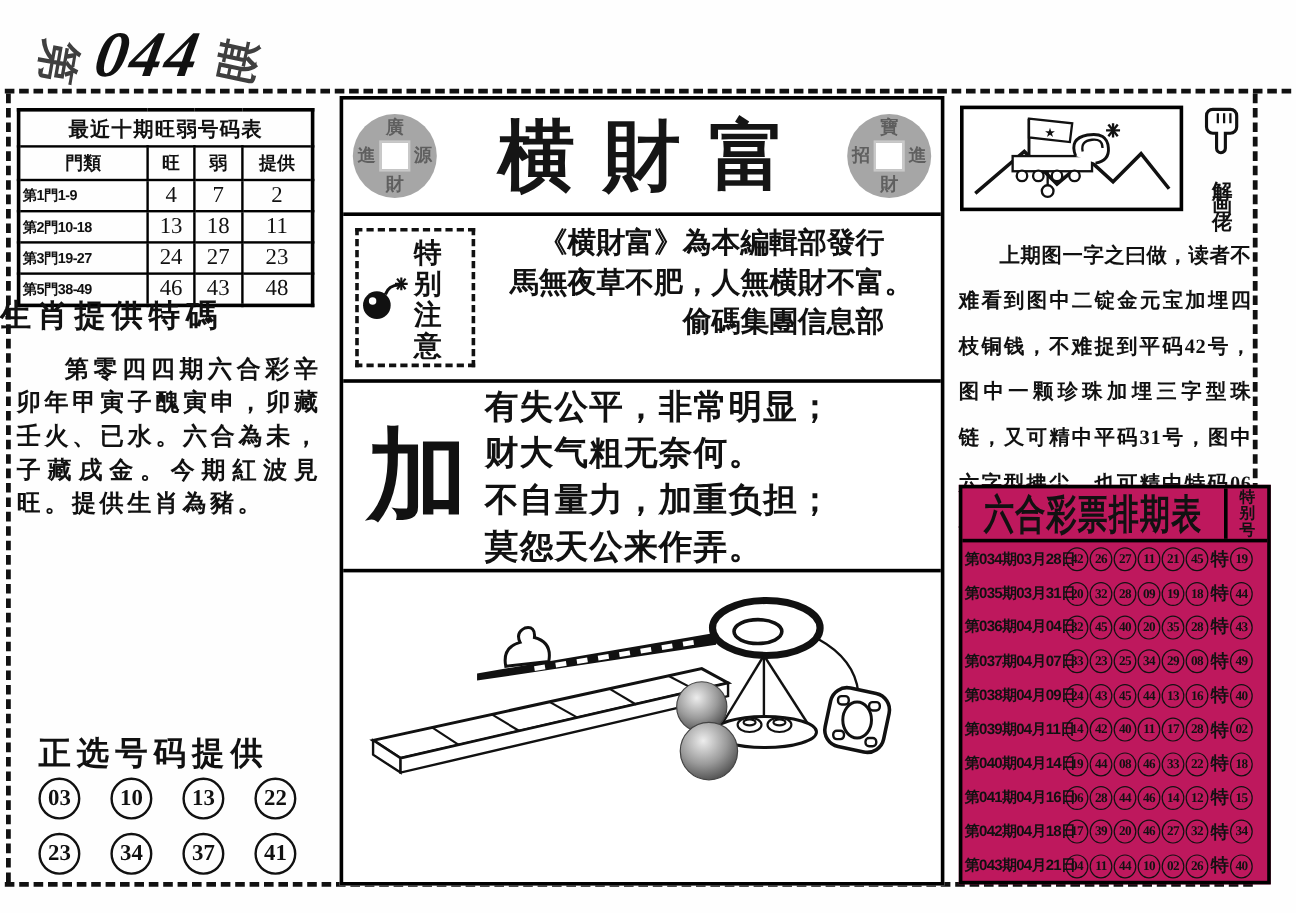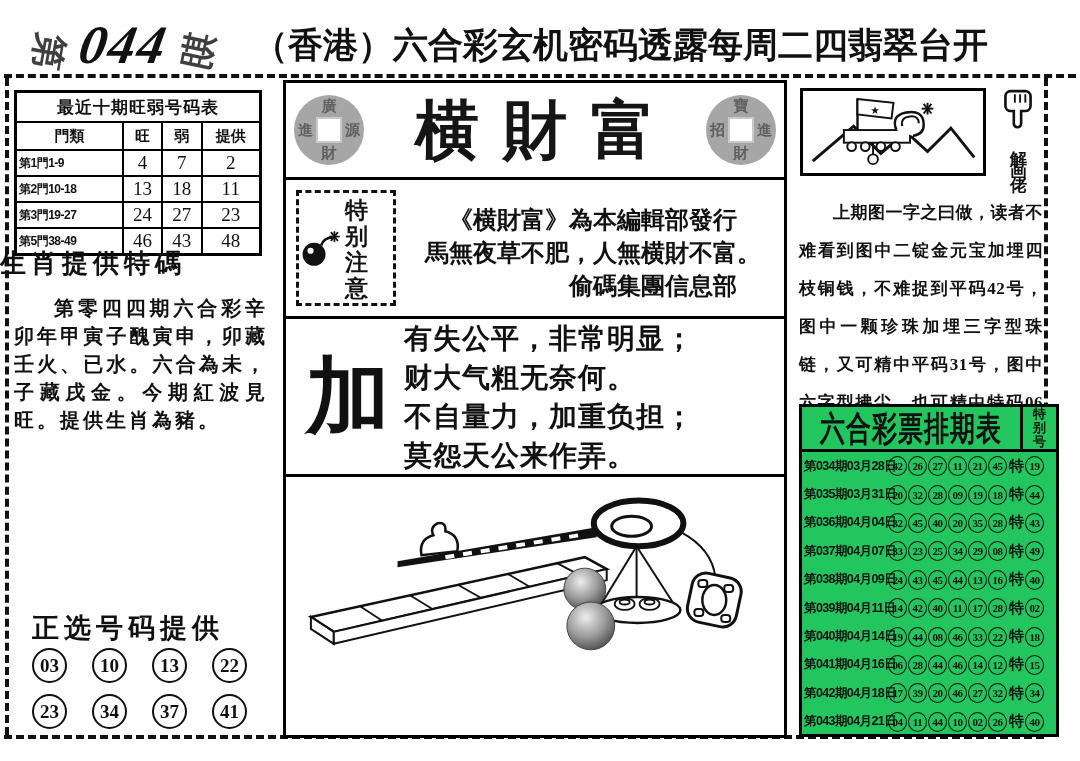--- a/index.html
+++ b/index.html
@@ -40,37 +40,37 @@
   .coin .c-t{top:2px;left:50%;transform:translateX(-50%);}
   .coin .c-b{bottom:2px;left:50%;transform:translateX(-50%);}
   .coin .c-l{left:4px;top:50%;transform:translateY(-50%);}
   .coin .c-r{right:4px;top:50%;transform:translateY(-50%);}
   .c-hole{position:absolute;left:50%;top:50%;width:22px;height:22px;background:#fff;transform:translate(-50%,-50%);outline:2px solid #c9c9c9;}
   .mast-title{flex:1;text-align:center;font:900 64px "Liberation Serif","DejaVu Serif",serif;letter-spacing:24px;padding-left:24px;color:#151515;}
   .notice{height:139px;border-bottom:3px solid #000;display:flex;box-sizing:border-box;}
   .notice-box{width:94px;margin:10px 6px 10px 10px;border:3px dashed #111;display:flex;
               align-items:center;justify-content:space-between;padding:8px 0 6px;flex:none;}
   .nb-line{font:900 23px "Liberation Sans","DejaVu Sans",sans-serif;line-height:26px;letter-spacing:2px;}
-  .pub{flex:1;padding-top:24px;font:700 24px "Liberation Serif","DejaVu Serif",serif;line-height:33px;}
+  .pub{flex:1;padding-top:7px;font:700 24px "Liberation Serif","DejaVu Serif",serif;line-height:33px;}
   .pub-line.c{text-align:center;}
   .pub-line.r{text-align:center;margin-left:120px;}
   .poem{height:158px;border-bottom:3px solid #000;display:flex;align-items:center;box-sizing:border-box;}
   .poem-char{font:900 84px "Liberation Sans","DejaVu Sans",sans-serif;margin:0 14px 0 20px;flex:none;}
   .poem-lines{font:800 28px "Liberation Sans","DejaVu Sans",sans-serif;line-height:39px;letter-spacing:1px;}
   .illustration{height:255px;position:relative;}
   .illustration svg{width:100%;height:100%;}
   
   .scene-box{position:absolute;left:800px;top:88px;width:186px;height:88px;border:3px solid #000;box-sizing:border-box;background:#fff;}
   .scene-box svg{width:100%;height:100%;}
   .hand-icon{position:absolute;left:1002px;top:88px;width:32px;height:44px;}
   .interpreter{position:absolute;left:1007px;top:138px;writing-mode:vertical-rl;text-orientation:upright;
                font:800 17px "Liberation Sans","DejaVu Sans",sans-serif;letter-spacing:12px;}
   .analysis{position:absolute;left:799px;top:194px;width:244px;font:700 17px "Liberation Serif","DejaVu Serif",serif;
             line-height:38px;text-align:justify;text-indent:2em;letter-spacing:0.5px;}
-  .schedule{position:absolute;left:799px;top:404px;width:260px;height:333px;border:3px solid #000;box-sizing:border-box;background:#22c55e;}
+  .schedule{position:absolute;left:799px;top:404px;width:260px;height:333px;border:3px solid #000;box-sizing:border-box;background:#be185d;}
   .sched-head{display:flex;border-bottom:3px solid #000;height:45px;box-sizing:border-box;}
   .sched-title{flex:1;display:flex;align-items:center;justify-content:center;
                font:900 25px "Liberation Serif","DejaVu Serif",serif;transform:scaleY(1.35);letter-spacing:1px;white-space:nowrap;}
   .sched-special{width:36px;border-left:3px solid #000;display:flex;align-items:flex-end;justify-content:center;box-sizing:border-box;}
   .sched-special span{display:block;width:15px;word-break:break-all;font:800 13px "Liberation Sans","DejaVu Sans",sans-serif;line-height:14px;text-align:center;}
   .srow{display:flex;align-items:center;height:28.4px;padding-left:2px;box-sizing:border-box;}
   .sdate{width:84px;font:700 12.5px "Liberation Sans","DejaVu Sans",sans-serif;letter-spacing:-0.6px;flex:none;white-space:nowrap;}
   .snum{display:inline-flex;width:17px;height:18px;border:1.6px solid #111;border-radius:50%;align-items:center;justify-content:center;
         font:700 11px "Liberation Serif","DejaVu Serif",serif;margin-right:1px;flex:none;letter-spacing:-0.5px;}
   .ste{font:900 15px "Liberation Sans","DejaVu Sans",sans-serif;margin:0 1px;flex:none;}
@@ -78,21 +78,20 @@
 </head>
 <body>
 
 <div class="page">
 
   <div class="issue">
     <span class="issue-pre">第</span>
     <span class="issue-num">044</span>
     <span class="issue-suf">期</span>
   </div>
-  <div class="header-title">（香港）六合彩玄机密码透露每周二四翡翠台开</div>
   <div class="hr-top"></div>
   <div class="hr-bottom"></div>
   <div class="v-dash v-left"></div>
   <div class="v-dash v-right"></div>
 
   <table class="hotcold">
     <thead>
       <tr>
         <th class="hc-title" colspan="4">最近十期旺弱号码表</th>
       </tr>

